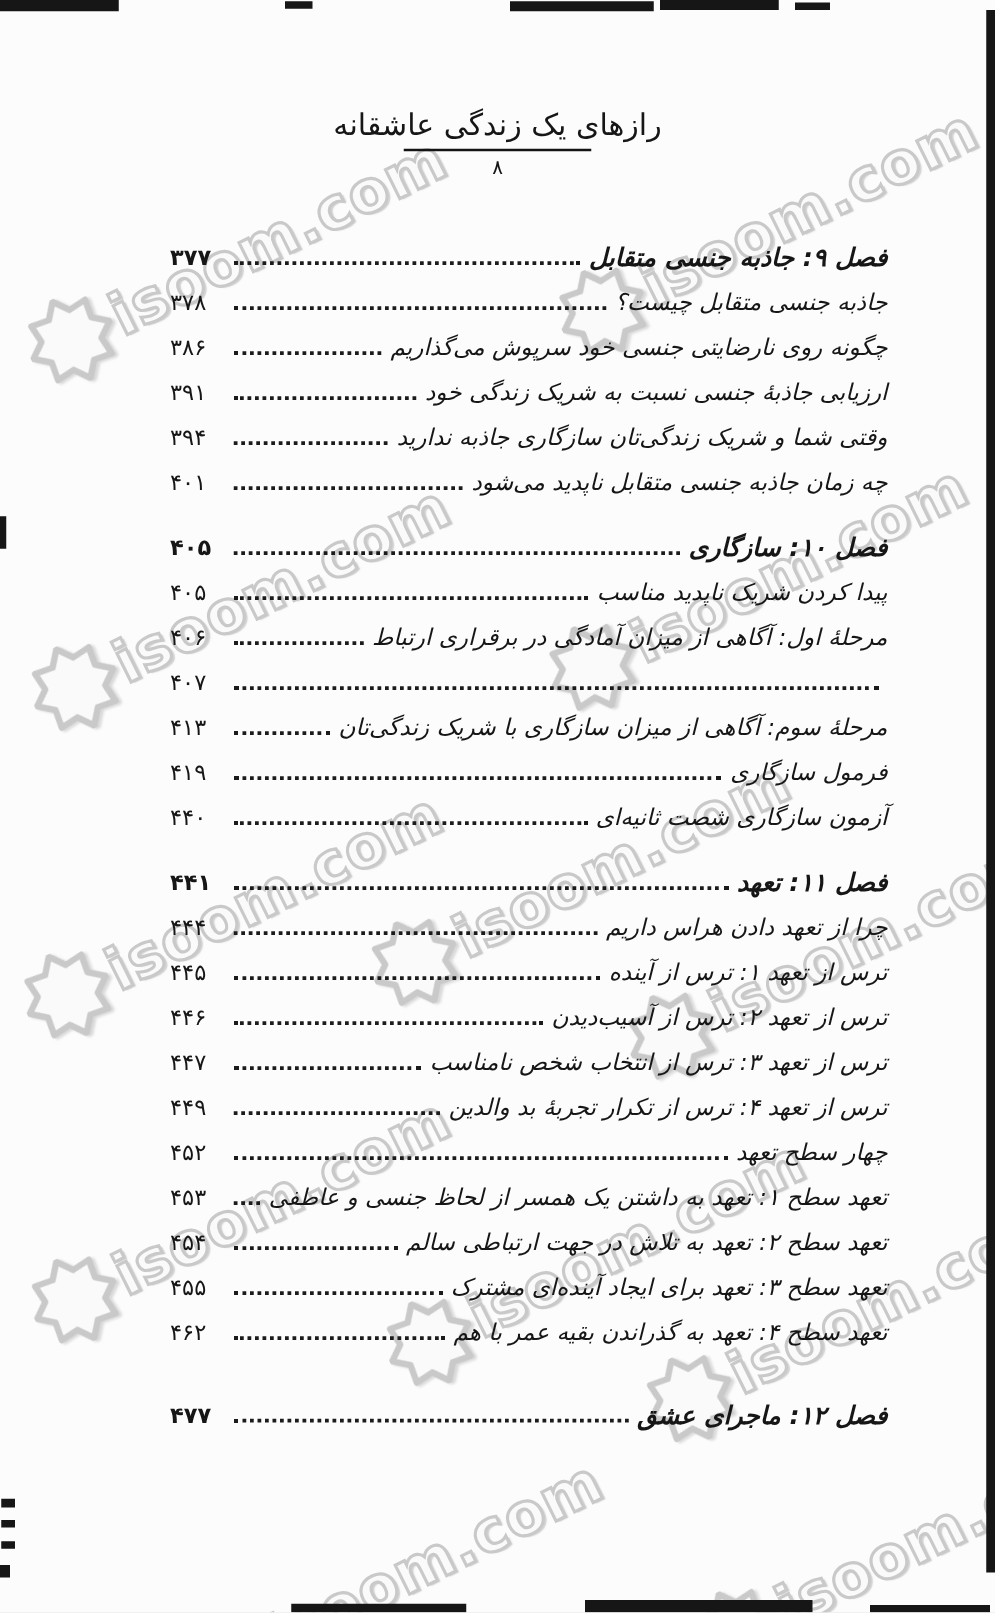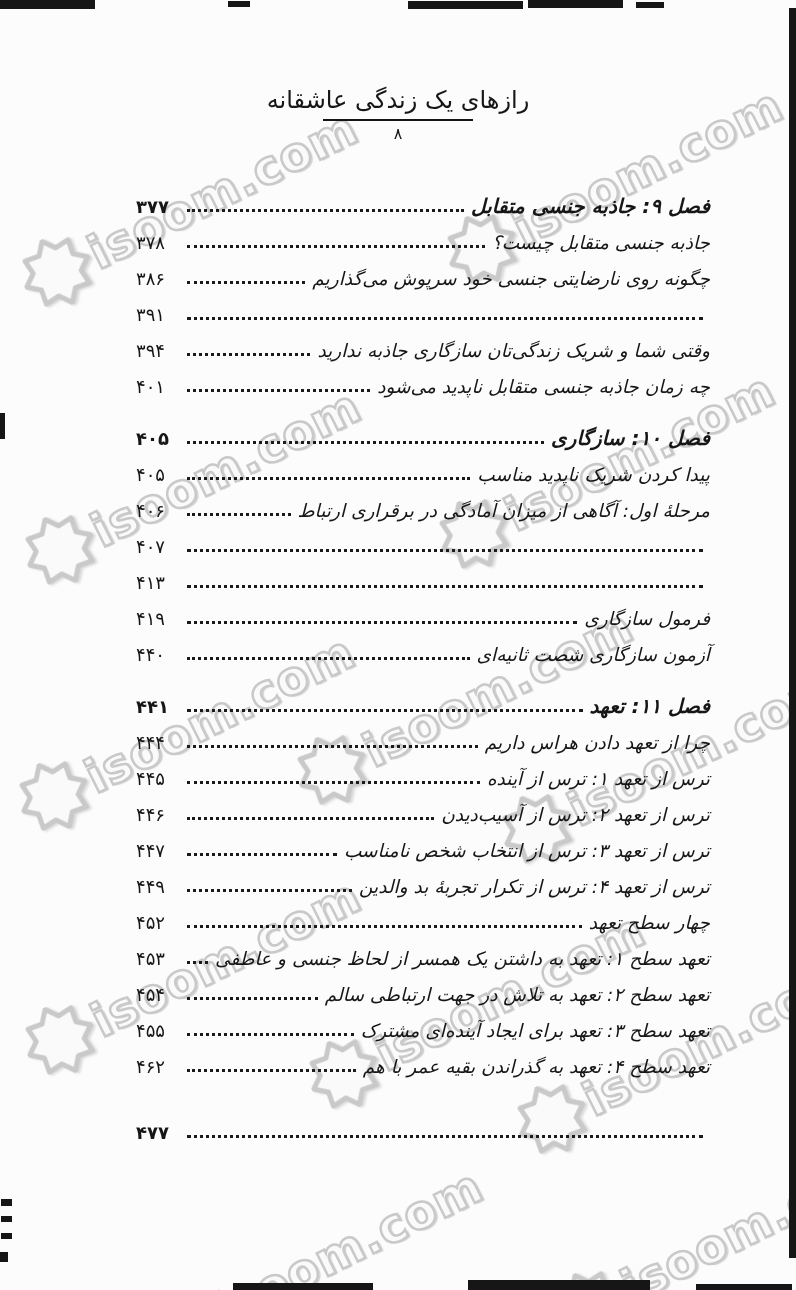--- a/index.html
+++ b/index.html
@@ -141,20 +141,21 @@
           <span class="toc-title">جاذبه جنسی متقابل چیست؟</span>
           <span class="leader"></span>
           <span class="toc-page">۳۷۸</span>
         </div>
         <div class="toc-row" dir="rtl">
           <span class="toc-title">چگونه روی نارضایتی جنسی خود سرپوش می‌گذاریم</span>
           <span class="leader"></span>
           <span class="toc-page">۳۸۶</span>
         </div>
         <div class="toc-row" dir="rtl">
+          <span class="toc-title">ارزیابی جاذبهٔ جنسی نسبت به شریک زندگی خود</span>
           <span class="leader"></span>
           <span class="toc-page">۳۹۱</span>
         </div>
         <div class="toc-row" dir="rtl">
           <span class="toc-title">وقتی شما و شریک زندگی‌تان سازگاری جاذبه ندارید</span>
           <span class="leader"></span>
           <span class="toc-page">۳۹۴</span>
         </div>
         <div class="toc-row" dir="rtl">
           <span class="toc-title">چه زمان جاذبه جنسی متقابل ناپدید می‌شود</span>
@@ -176,20 +177,21 @@
         <div class="toc-row" dir="rtl">
           <span class="toc-title">مرحلهٔ اول: آگاهی از میزان آمادگی در برقراری ارتباط</span>
           <span class="leader"></span>
           <span class="toc-page">۴۰۶</span>
         </div>
         <div class="toc-row" dir="rtl">
           <span class="leader"></span>
           <span class="toc-page">۴۰۷</span>
         </div>
         <div class="toc-row" dir="rtl">
+          <span class="toc-title">مرحلهٔ سوم: آگاهی از میزان سازگاری با شریک زندگی‌تان</span>
           <span class="leader"></span>
           <span class="toc-page">۴۱۳</span>
         </div>
         <div class="toc-row" dir="rtl">
           <span class="toc-title">فرمول سازگاری</span>
           <span class="leader"></span>
           <span class="toc-page">۴۱۹</span>
         </div>
         <div class="toc-row" dir="rtl">
           <span class="toc-title">آزمون سازگاری شصت ثانیه‌ای</span>
@@ -249,20 +251,21 @@
           <span class="toc-page">۴۵۵</span>
         </div>
         <div class="toc-row" dir="rtl">
           <span class="toc-title">تعهد سطح ۴: تعهد به گذراندن بقیه عمر با هم</span>
           <span class="leader"></span>
           <span class="toc-page">۴۶۲</span>
         </div>
       </div>
       <div class="toc-section last">
         <div class="toc-row chapter" dir="rtl">
+          <span class="toc-title">فصل ۱۲: ماجرای عشق</span>
           <span class="leader"></span>
           <span class="toc-page">۴۷۷</span>
         </div>
       </div>
     </div>
 
   <div class="artifact" style="left:0;top:0;width:95px;height:9px;"></div>
   <div class="artifact" style="left:228px;top:1px;width:22px;height:6px;"></div>
   <div class="artifact" style="left:408px;top:1px;width:115px;height:8px;"></div>
   <div class="artifact" style="left:528px;top:0;width:95px;height:8px;"></div>

